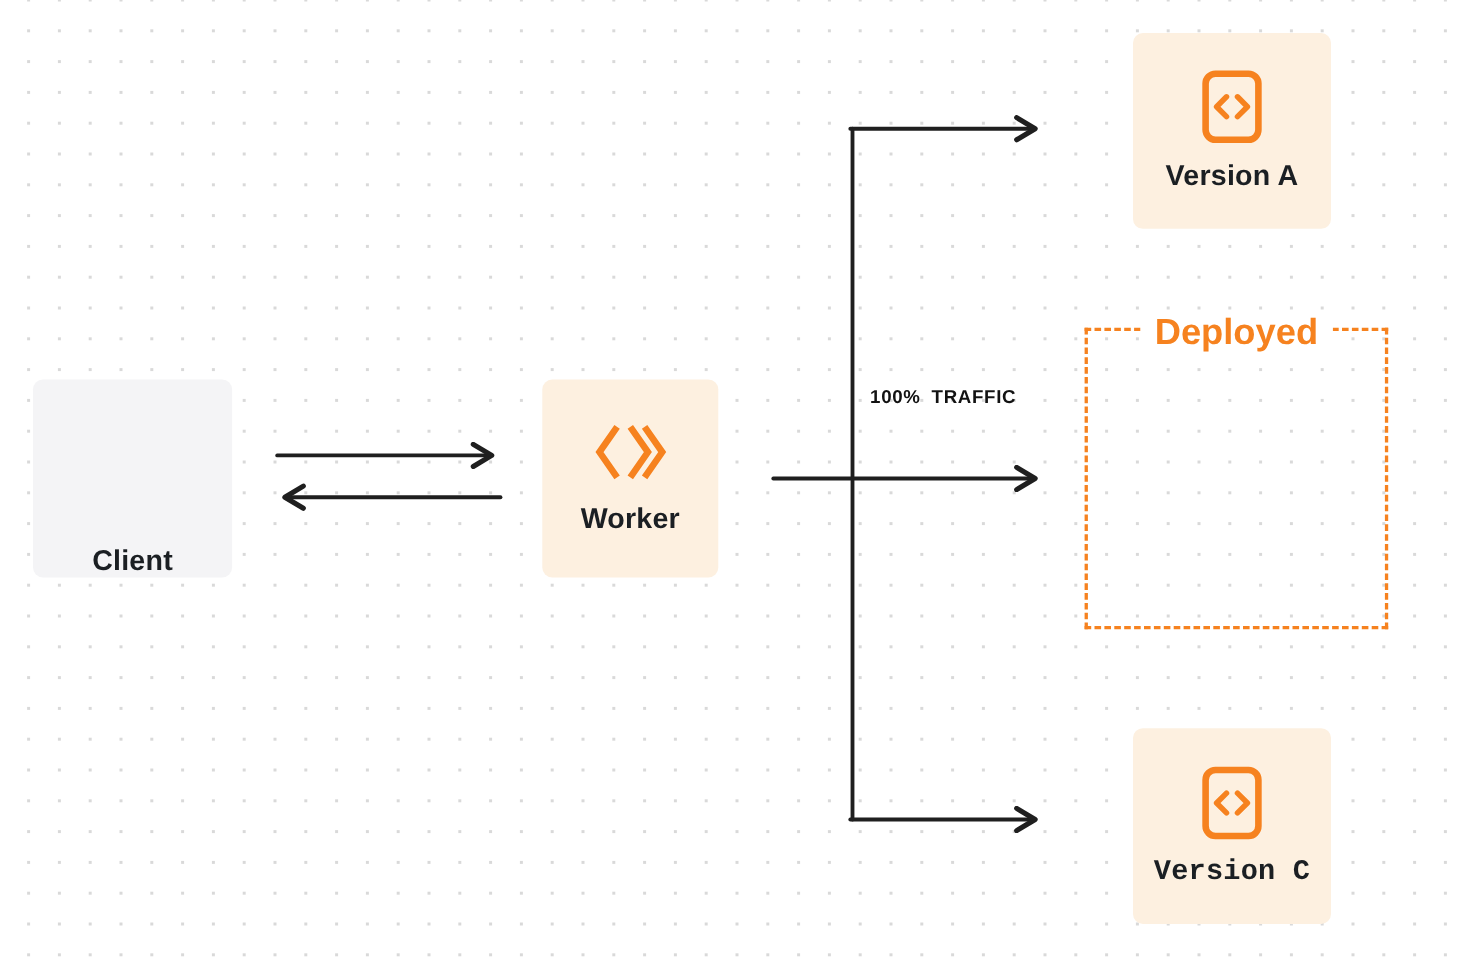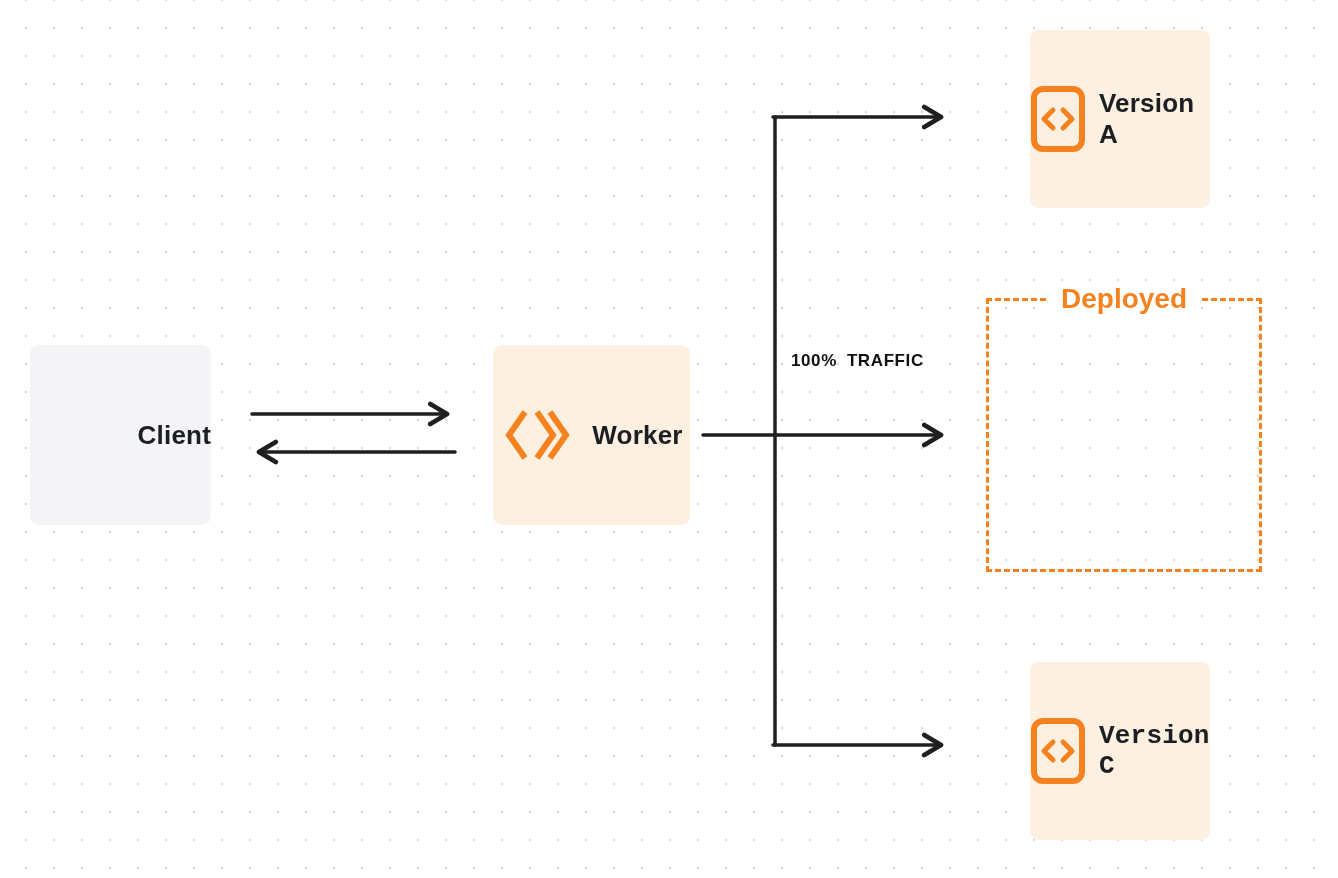--- a/index.html
+++ b/index.html
@@ -26,39 +26,39 @@
   }
   .arrows line {
     stroke: #1f1f1f;
     stroke-width: 3.5;
     stroke-linecap: round;
   }
   .node {
     position: absolute;
     border-radius: 9px;
     display: flex;
-    flex-direction: row;
+    flex-direction: column;
     align-items: center;
     justify-content: center;
   }
   .node-label {
     font-size: 26px;
     font-weight: 700;
     color: #1b1f23;
     letter-spacing: 0.2px;
   }
   .client {
     left: 30px; top: 345px;
     width: 181px; height: 180px;
     background: #f4f4f6;
     justify-content: flex-end;
   }
   .worker {
     left: 493px; top: 345px;
-    width: 197px; height: 180px;
+    width: 160px; height: 180px;
     background: #fdf0e0;
     gap: 18px;
   }
   .version {
     left: 1030px;
     width: 180px; height: 178px;
     background: #fdf0e0;
     gap: 13px;
   }
   .version-a { top: 30px; }
@@ -76,21 +76,21 @@
     border: 3px dashed #f6821f;
   }
   .deployed-label {
     position: absolute;
     top: -18px;
     left: 50%;
     transform: translateX(-50%);
     background: #ffffff;
     padding: 0 13px;
     color: #f6821f;
-    font-size: 28px;
+    font-size: 33px;
     font-weight: 700;
     white-space: nowrap;
   }
   .traffic-label {
     position: absolute;
     left: 791px; top: 351px;
     width: 148px;
     display: flex;
     flex-direction: row;
     align-items: center;

